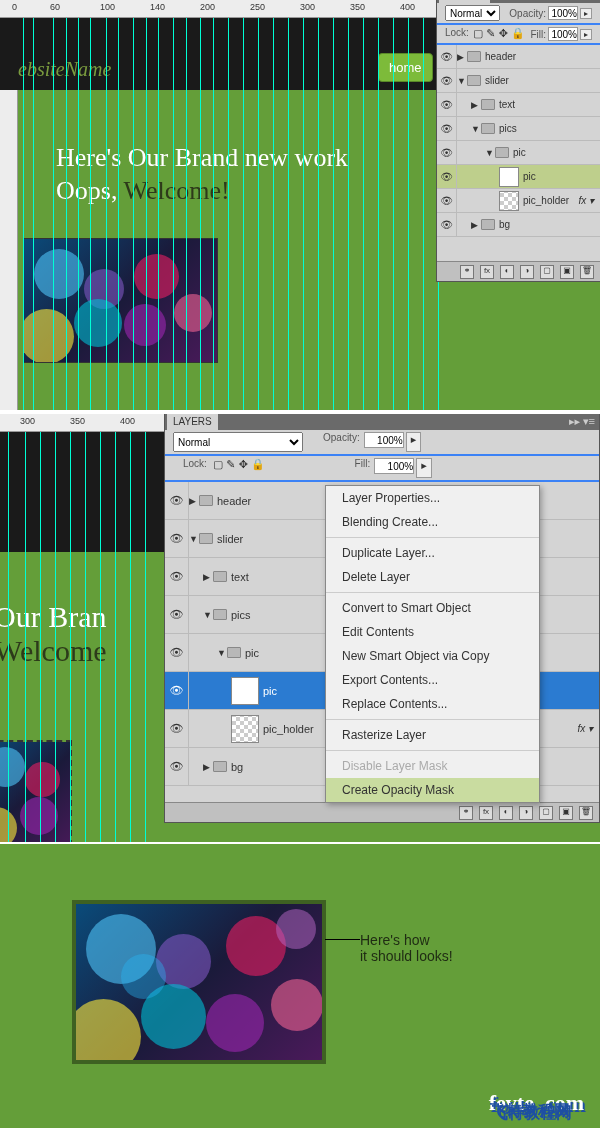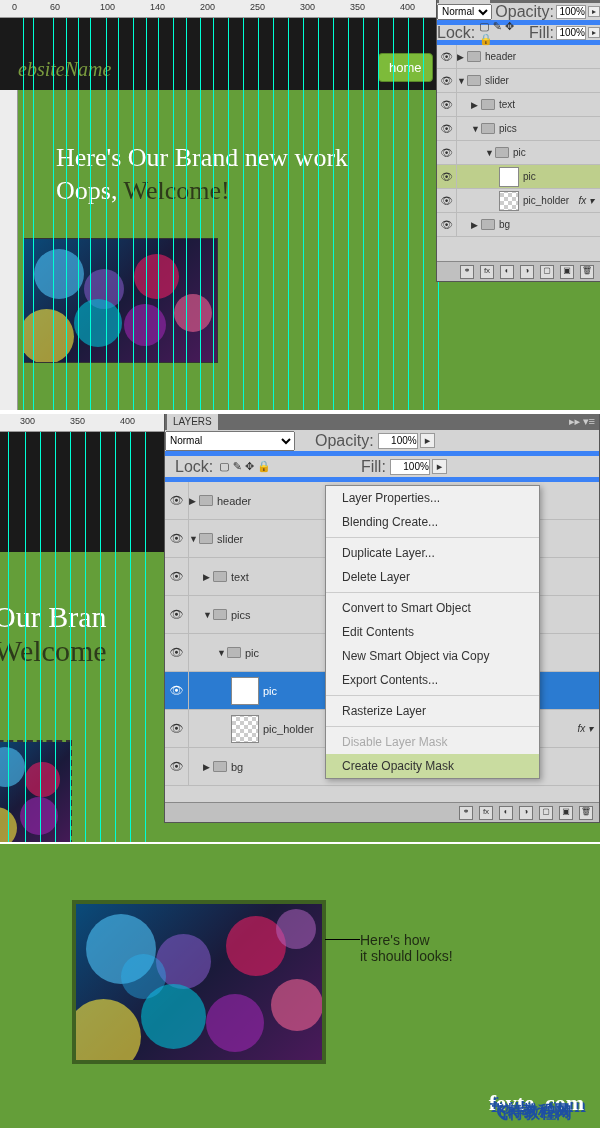--- a/index.html
+++ b/index.html
@@ -21,23 +21,23 @@
 .headline2 { position: absolute; top: 158px; left: 38px; color: #fff; font-family: Georgia, serif; font-size: 26px; }
 .headline2 .dark { color: #2d3a1a; }
 .bokeh1 { position: absolute; top: 220px; left: 5px; width: 195px; height: 125px; border: 1px solid #333; }
 
 
 .layerspanel { position: absolute; background: #d4d4d4; border: 1px solid #555; color: #333; }
 .lp1 { top: -16px; right: -1px; width: 165px; height: 298px; }
 .lp-tabbar { background: #6a6a6a; height: 18px; display: flex; align-items: center; }
 .lp-tab { background: #d4d4d4; color: #333; padding: 3px 6px; font-size: 10px; margin-left: 2px; }
 .lp-menubtn { margin-left: auto; margin-right: 4px; color: #ccc; cursor: pointer; }
-.lp-row { display: flex; align-items: center; padding: 2px 0; border-bottom: 5px solid #3b82f6; height: 22px; }
+.lp-row { display: flex; padding: 2px 8px; border-bottom: 2px solid #3b82f6; height: 22px; }
 .lp-row select { font-size: 10px; height: 16px; }
-.lp-lbl { font-size: 16px; color: #555; }
+.lp-lbl { font-size: 10px; color: #555; }
 .lp-pct { margin-left: auto; display: flex; align-items: center; gap: 2px; }
 .lp-pct input { width: 30px; font-size: 10px; height: 14px; text-align: right; border: 1px solid #999; }
 .lp-pct .arrow { border: 1px solid #999; padding: 0 3px; font-size: 8px; background: #eee; }
 .lockrow { height: 20px; }
 .lp-tree { background: #d4d4d4; }
 .lp-item { display: flex; align-items: center; height: 24px; border-bottom: 1px solid #bbb; font-size: 10px; }
 .lp-item.sel { background: #becf8c; }
 .lp-item.selblue { background: #2b7bd1; color: #fff; }
 .lp-eye { width: 20px; text-align: center; border-right: 1px solid #bbb; align-self: stretch; display: flex; align-items: center; justify-content: center; }
 .lp-indent { width: 14px; }
@@ -372,20 +372,21 @@
       <div class="ctx-item">Layer Properties...</div>
       <div class="ctx-item">Blending Create...</div>
       <div class="ctx-sep"></div>
       <div class="ctx-item">Duplicate Layer...</div>
       <div class="ctx-item">Delete Layer</div>
       <div class="ctx-sep"></div>
       <div class="ctx-item">Convert to Smart Object</div>
       <div class="ctx-item">Edit Contents</div>
       <div class="ctx-item">New Smart Object via Copy</div>
       <div class="ctx-item">Export Contents...</div>
+      <div class="ctx-item">Replace Contents...</div>
       <div class="ctx-sep"></div>
       <div class="ctx-item">Rasterize Layer</div>
       <div class="ctx-sep"></div>
       <div class="ctx-item dis">Disable Layer Mask</div>
       <div class="ctx-item hov">Create Opacity Mask</div>
     </div>
 </div>
 
 <div class="section3">
   <div class="bokeh3">

